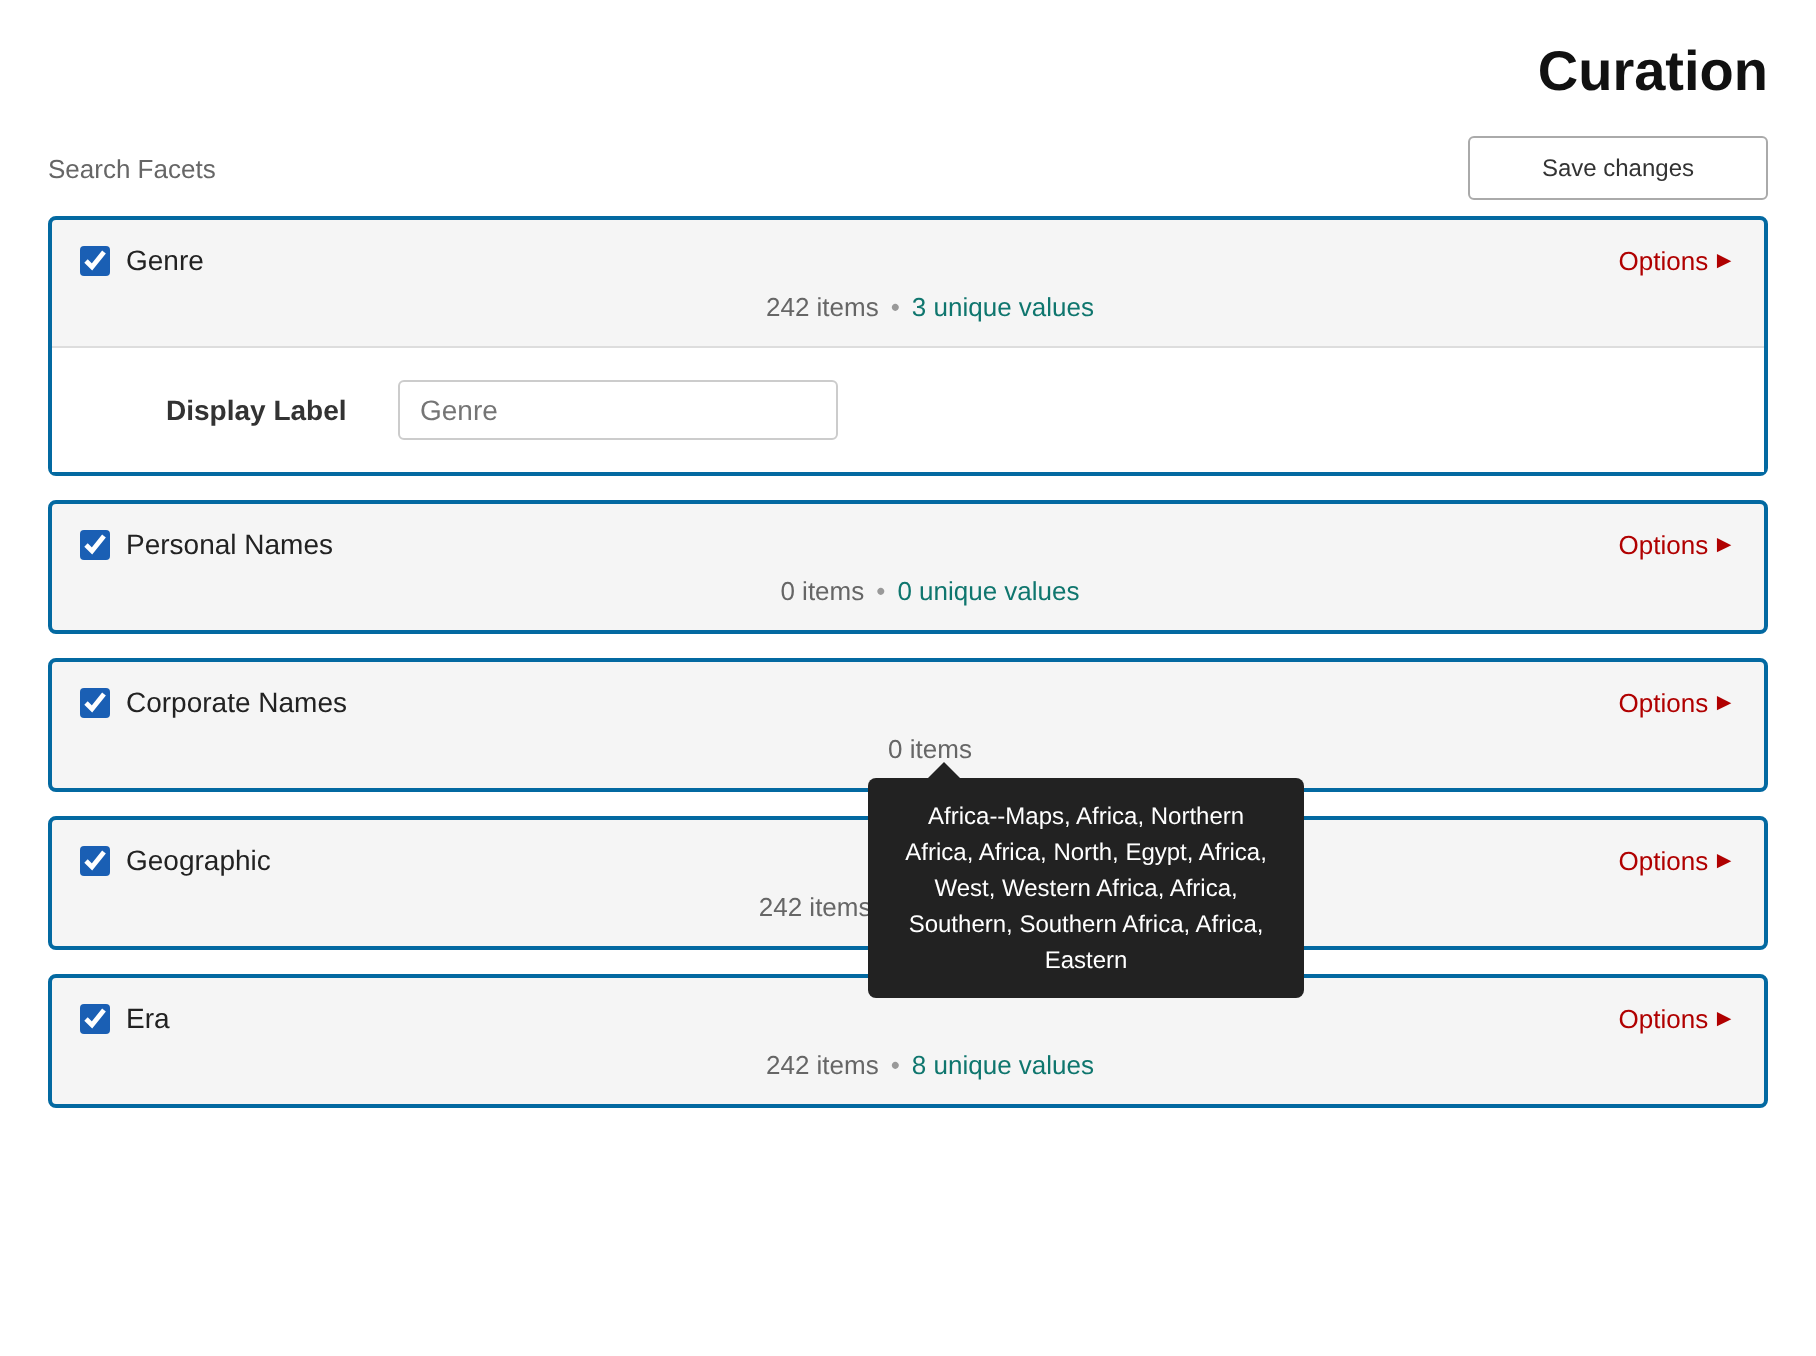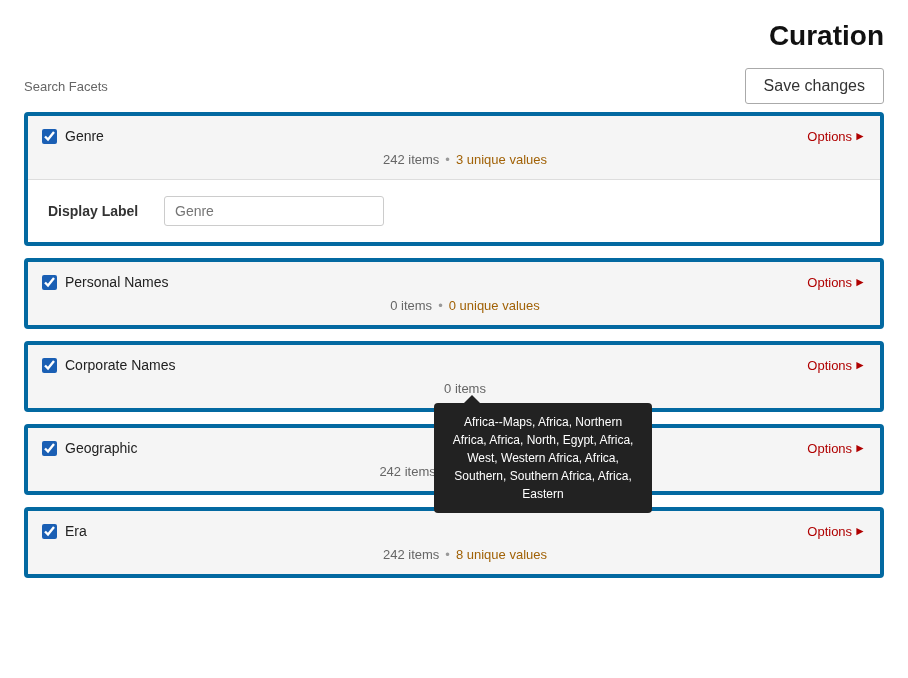--- a/index.html
+++ b/index.html
@@ -23,32 +23,32 @@
       display: flex;
       align-items: center;
       justify-content: space-between;
       margin-bottom: 8px;
     }
     .search-facets-label {
       font-size: 13px;
       color: #666;
     }
     .save-btn {
-      padding: 8px 18px;
+      padding: 8px 36px;
       background: #fff;
       border: 1px solid #aaa;
       border-radius: 3px;
-      font-size: 16px;
+      font-size: 12px;
       cursor: pointer;
       color: #333;
     }
 
     .facet-card {
       background: #f5f5f5;
-      border: 4px solid #0369a1;
+      border: 2px solid #0369a1;
       border-radius: 4px;
       margin-bottom: 12px;
       overflow: visible;
       position: relative;
     }
     .facet-header {
       display: flex;
       align-items: center;
       justify-content: space-between;
       padding: 12px 14px 8px 14px;
@@ -87,37 +87,38 @@
       color: #666;
       display: flex;
       align-items: center;
       gap: 6px;
       justify-content: center;
     }
     .facet-stats .bullet {
       color: #999;
     }
     .unique-values-red {
-      color: #a16207;
+      color: #0f766e;
     }
     .facet-body {
       background: #fff;
       border-top: 1px solid #ddd;
       padding: 16px 20px;
     }
     .display-label-row {
       display: flex;
       align-items: center;
       gap: 16px;
     }
     .display-label-text {
       font-size: 14px;
       font-weight: bold;
       color: #333;
       min-width: 100px;
+      margin-left: 37px;
     }
     .display-label-input {
       border: 1px solid #ccc;
       border-radius: 3px;
       padding: 6px 10px;
       font-size: 14px;
       color: #aaa;
       width: 220px;
       background: #fff;
     }

